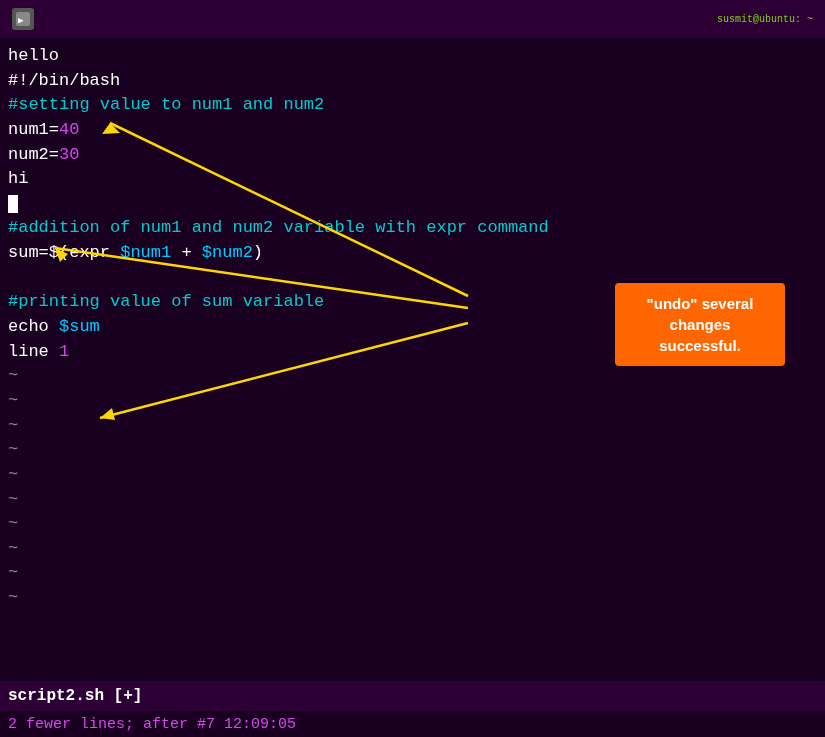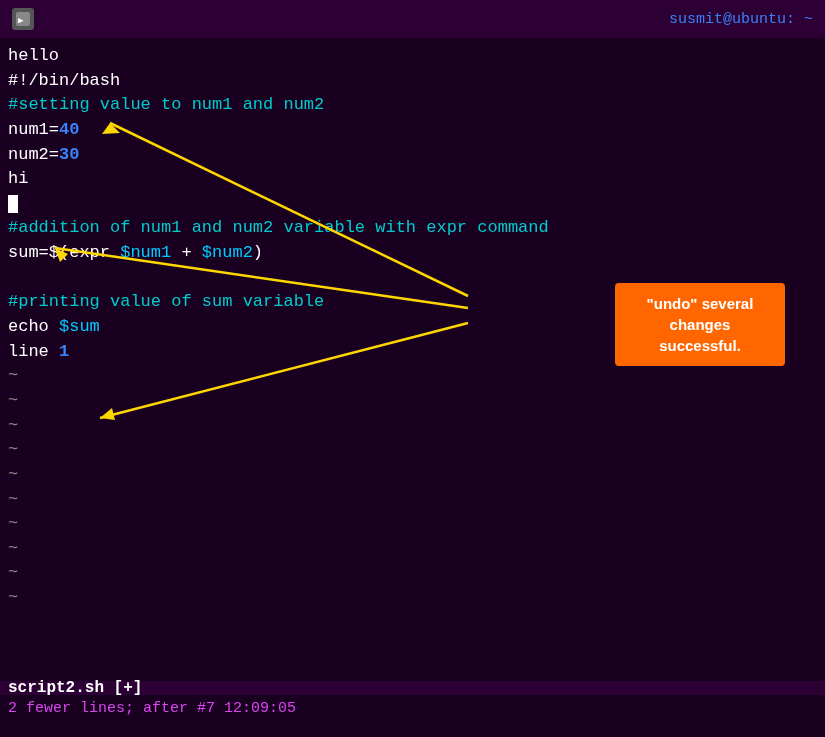--- a/index.html
+++ b/index.html
@@ -23,22 +23,22 @@
     .title-bar-icon {
       width: 22px;
       height: 22px;
       background: #555;
       border-radius: 3px;
       display: flex;
       align-items: center;
       justify-content: center;
     }
     .title-bar-user {
-      color: #3b82f6;
-      font-size: 15px;
+      color: #84cc16;
+      font-size: 10px;
     }
     .editor-area {
       position: relative;
       padding: 6px 8px;
       flex: 1;
       height: calc(737px - 38px - 56px);
       overflow: hidden;
     }
     .line {
       line-height: 1.45;
@@ -50,21 +50,21 @@
     .tilde { color: #888; }
     .cursor-block {
       display: inline-block;
       width: 10px;
       height: 18px;
       background: #ffffff;
       vertical-align: text-bottom;
     }
     .status-bar {
       background: #2d0035;
-      height: 14px;
+      height: 30px;
       display: flex;
       align-items: center;
       padding: 0 8px;
       font-size: 16px;
       font-weight: bold;
     }
     .bottom-bar {
       background: #1a0020;
       height: 26px;
       display: flex;
@@ -92,21 +92,21 @@
     
     .arrows-svg {
       position: absolute;
       top: 0;
       left: 0;
       width: 100%;
       height: 100%;
       pointer-events: none;
       z-index: 5;
     }
-    .green-num { color: #3b82f6; font-weight: bold; }
+    .green-num { color: #d946ef; }
   </style>
 </head>
 <body>
 
 <div class="title-bar">
   <div class="title-bar-icon">
     <svg width="14" height="14" viewBox="0 0 14 14">
       <rect width="14" height="14" fill="#888" rx="2"></rect>
       <text x="2" y="11" font-size="9" fill="white" font-family="monospace">▶</text>
     </svg>

